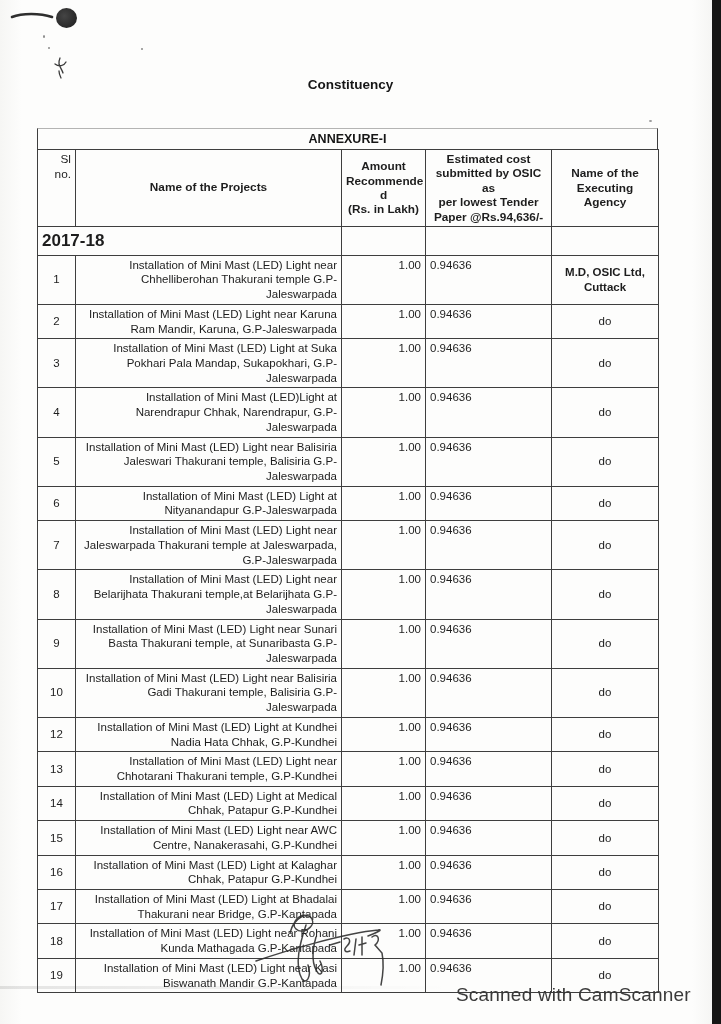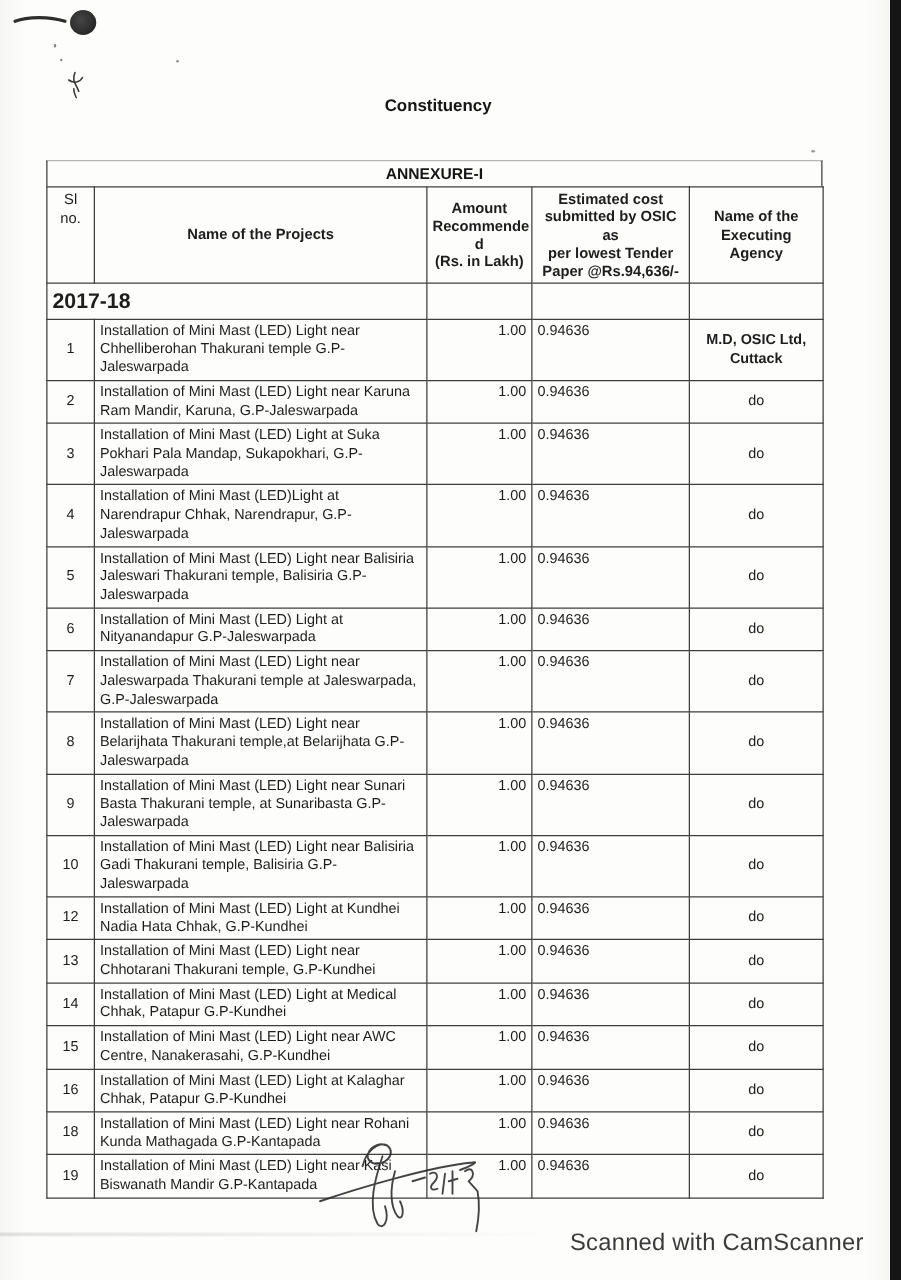--- a/index.html
+++ b/index.html
@@ -55,27 +55,27 @@
     width: 621px; font-size: 11.5px; color: #1d1d1d;
   }
   .tbl th, .tbl td {
     border: 1px solid #3e3e3e;
     padding: 2px 4px;
     line-height: 1.28;
     vertical-align: top;
     overflow: hidden;
   }
   .tbl thead th { white-space: pre-line; font-size: 11.8px; }
-  th.h-sl { text-align: center; vertical-align: top; font-weight: normal; font-size: 11px; margin-top: 17px; }
+  th.h-sl { text-align: right; vertical-align: top; font-weight: normal; font-size: 11px; margin-top: 17px; }
   th.h-name { text-align: center; vertical-align: middle; font-weight: bold; }
   th.h-amt, th.h-cost, th.h-agy { text-align: center; vertical-align: middle; font-weight: bold; line-height: 1.22; }
   tr.hdr-row { height: 59px; }
   td.section-cell { font-weight: bold; font-size: 17px; padding: 3px 4px; height: 17px; }
   td.c-sl   { text-align: center; vertical-align: middle; }
-  td.c-name { text-align: left; vertical-align: top; }
+  td.c-name { text-align: right; vertical-align: top; }
   td.c-amt  { text-align: right; vertical-align: top; }
   td.c-cost { text-align: left; vertical-align: top; }
   td.c-agy  { text-align: center; vertical-align: middle; white-space: pre-line; }
   td.agency-strong { font-weight: bold; }
   tr.data-row { height: 33px; }
   
   .signature { position: absolute; left: 250px; top: 903px; }
   .camscanner {
     position: absolute; left: 456px; top: 984px;
     font-size: 19px; color: #3a3a3a; letter-spacing: 0.2px;
@@ -239,20 +239,27 @@
             <td class="c-agy">do</td>
           </tr>
           <tr class="data-row">
             <td class="c-sl">16</td>
             <td class="c-name">Installation of Mini Mast (LED) Light at Kalaghar Chhak, Patapur G.P-Kundhei</td>
             <td class="c-amt">1.00</td>
             <td class="c-cost">0.94636</td>
             <td class="c-agy">do</td>
           </tr>
           <tr class="data-row">
+            <td class="c-sl">17</td>
+            <td class="c-name">Installation of Mini Mast (LED) Light at Bhadalai Thakurani near Bridge, G.P-Kantapada</td>
+            <td class="c-amt">1.00</td>
+            <td class="c-cost">0.94636</td>
+            <td class="c-agy">do</td>
+          </tr>
+          <tr class="data-row">
             <td class="c-sl">18</td>
             <td class="c-name">Installation of Mini Mast (LED) Light near Rohani Kunda Mathagada G.P-Kantapada</td>
             <td class="c-amt">1.00</td>
             <td class="c-cost">0.94636</td>
             <td class="c-agy">do</td>
           </tr>
           <tr class="data-row">
             <td class="c-sl">19</td>
             <td class="c-name">Installation of Mini Mast (LED) Light  near Kasi Biswanath Mandir G.P-Kantapada</td>
             <td class="c-amt">1.00</td>

